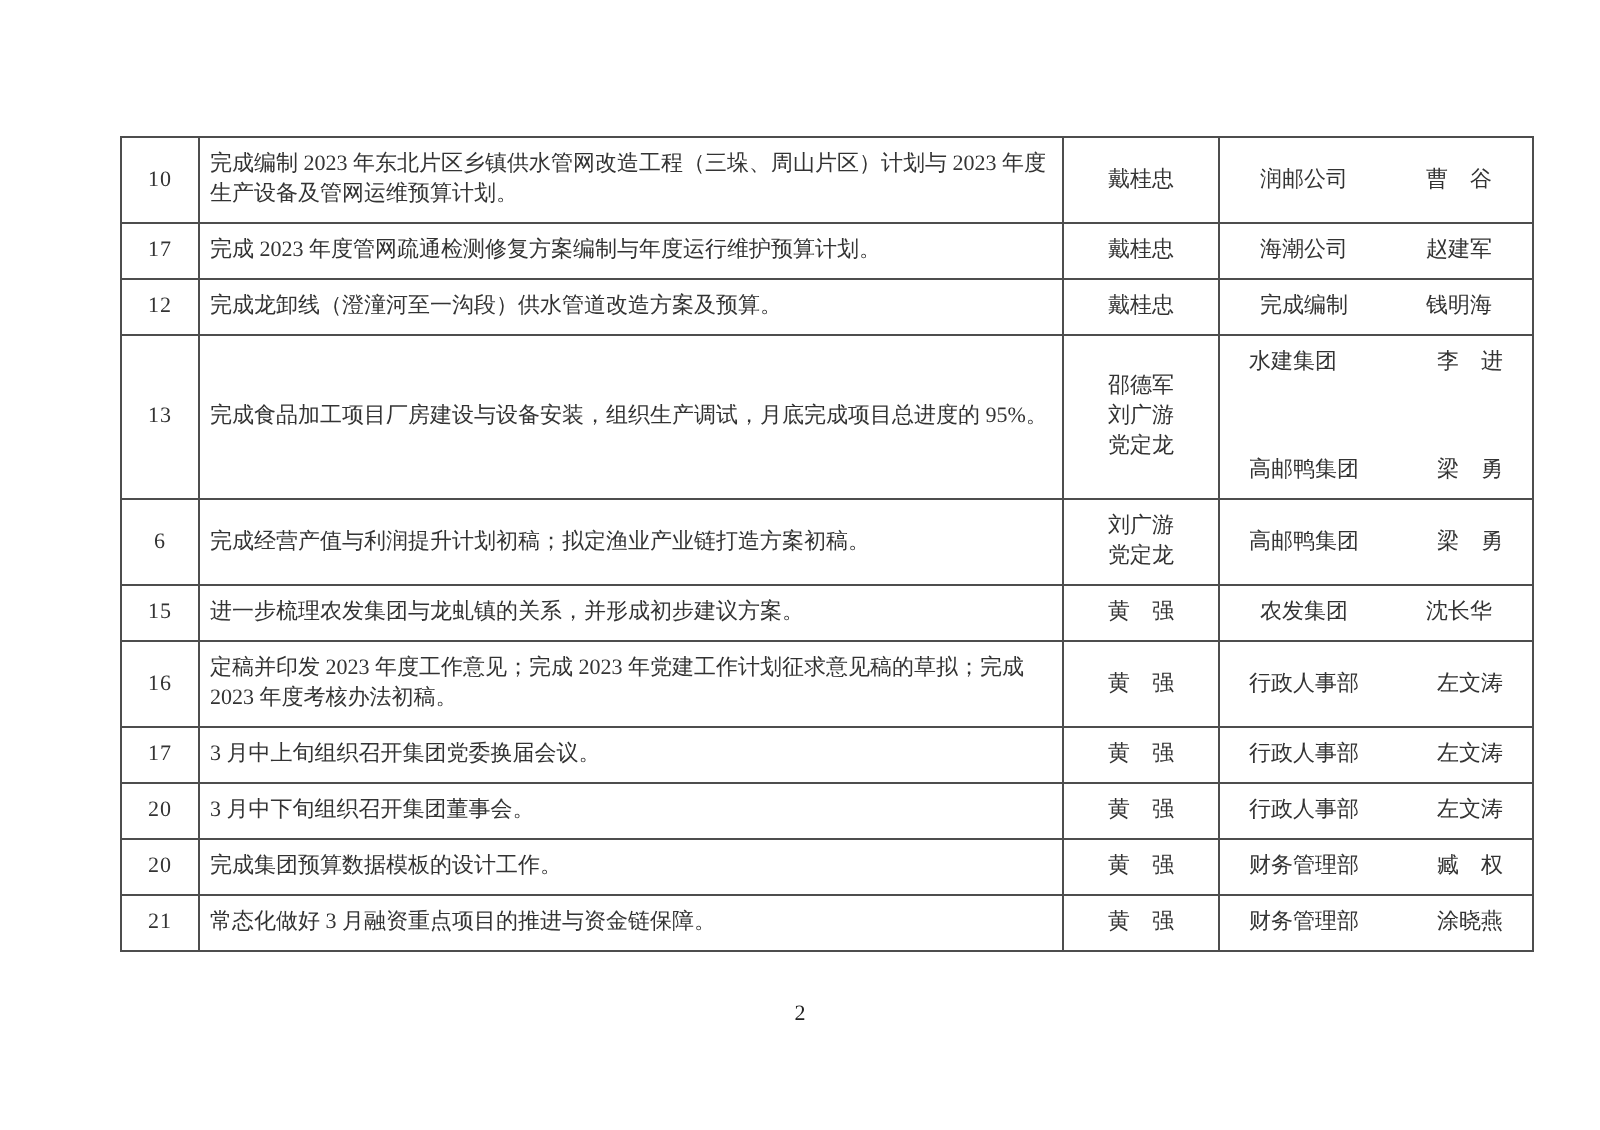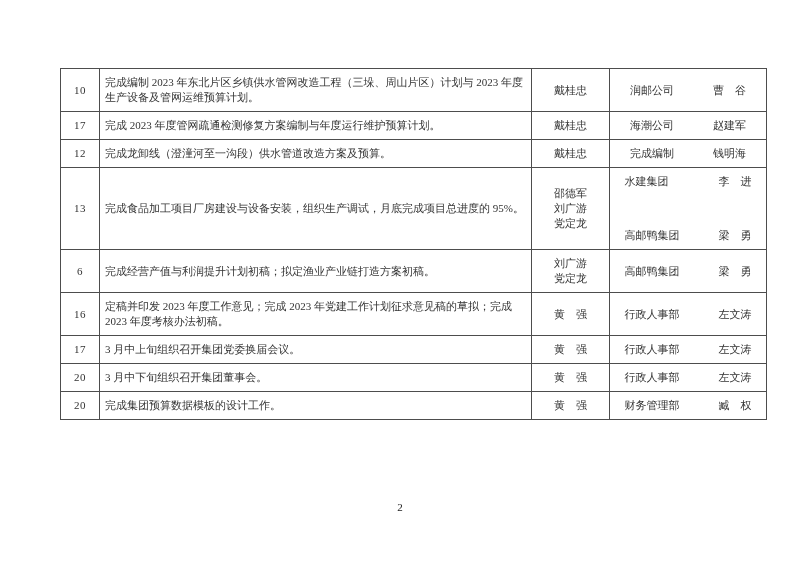--- a/index.html
+++ b/index.html
@@ -188,20 +188,39 @@
             </div>
     </td>
     <td class="unit-cell">
       <div class="unit-grid">
               <span>高邮鸭集团</span>
               <span>梁　勇</span>
             </div>
     </td>
   </tr>
 
+  <tr>
+    <td class="num-cell">
+      <span>15</span>
+    </td>
+    <td class="task-cell">
+      <span>进一步梳理农发集团与龙虬镇的关系，并形成初步建议方案。</span>
+    </td>
+    <td class="owner-cell">
+      <div>
+              <div class="owner-name">黄　强</div>
+            </div>
+    </td>
+    <td class="unit-cell">
+      <div class="unit-grid">
+              <span>农发集团</span>
+              <span>沈长华</span>
+            </div>
+    </td>
+  </tr>
 
   <tr>
     <td class="num-cell">
       <span>16</span>
     </td>
     <td class="task-cell">
       <span>定稿并印发 2023 年度工作意见；完成 2023 年党建工作计划征求意见稿的草拟；完成 2023 年度考核办法初稿。</span>
     </td>
     <td class="owner-cell">
       <div>
@@ -270,18 +289,37 @@
             </div>
     </td>
     <td class="unit-cell">
       <div class="unit-grid">
               <span>财务管理部</span>
               <span>臧　权</span>
             </div>
     </td>
   </tr>
 
+  <tr>
+    <td class="num-cell">
+      <span>21</span>
+    </td>
+    <td class="task-cell">
+      <span>常态化做好 3 月融资重点项目的推进与资金链保障。</span>
+    </td>
+    <td class="owner-cell">
+      <div>
+              <div class="owner-name">黄　强</div>
+            </div>
+    </td>
+    <td class="unit-cell">
+      <div class="unit-grid">
+              <span>财务管理部</span>
+              <span>涂晓燕</span>
+            </div>
+    </td>
+  </tr>
 </tbody>
   </table>
 
   <div class="page-number">2</div>
 
 </div>
 
 </body></html>

